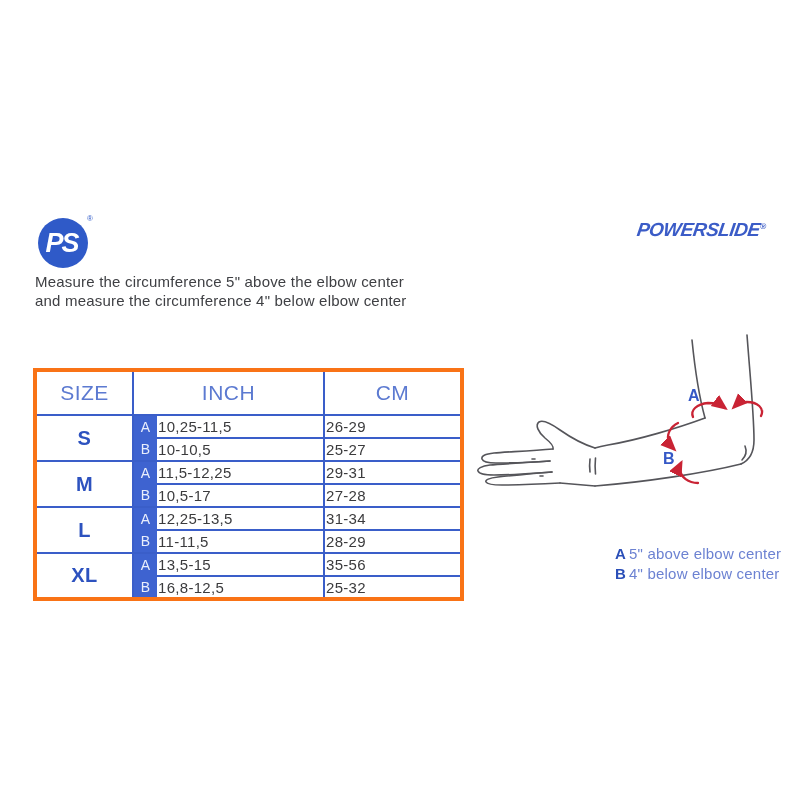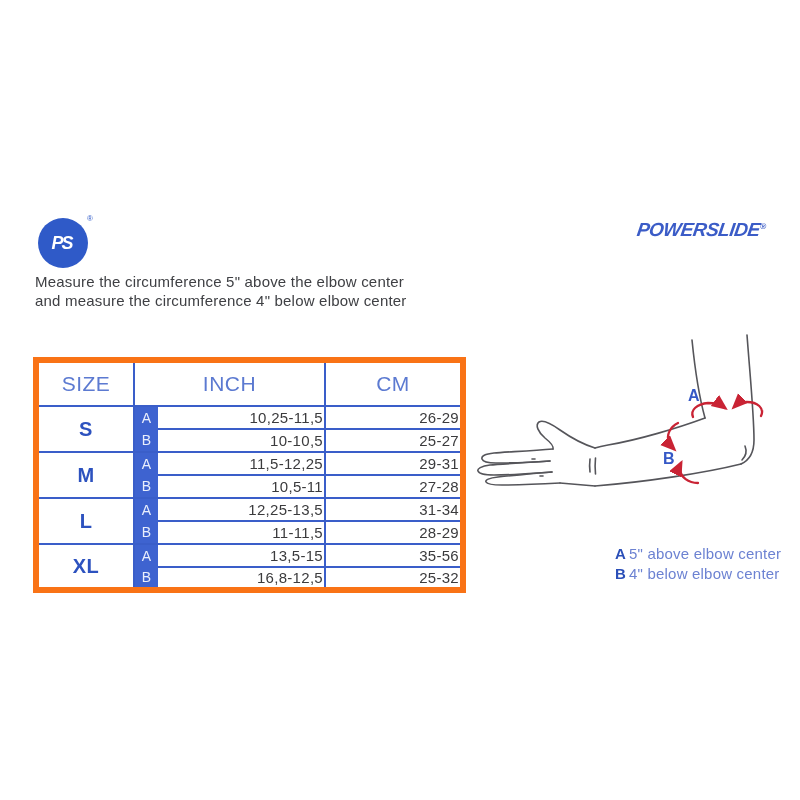--- a/index.html
+++ b/index.html
@@ -5,21 +5,21 @@
   html,body{margin:0;padding:0;background:#ffffff;}
   .canvas{
     position:relative;width:800px;height:800px;background:#ffffff;
     font-family:"Liberation Sans",sans-serif;overflow:hidden;
   }
 
   
   .ps-logo{
     position:absolute;left:38px;top:218px;width:50px;height:50px;
     background:#2f5ac8;border-radius:50%;color:#ffffff;
-    font-weight:bold;font-style:italic;font-size:18px;letter-spacing:-2px;
+    font-weight:bold;font-style:italic;font-size:27px;letter-spacing:-2px;
     display:flex;align-items:center;justify-content:center;padding-right:3px;box-sizing:border-box;
   }
   .ps-reg{position:absolute;left:87px;top:214px;font-size:8px;color:#2f5ac8;}
   .title-block{position:absolute;left:97px;top:216px;line-height:23px;}
   .title-line1{font-size:20px;letter-spacing:0.3px;}
   .t-bold{color:#2d52bf;font-weight:bold;}
   .t-light{color:#8292d8;margin-left:6px;}
   .title-line2{font-size:20px;color:#4f6ac9;}
   .powerslide{
     position:absolute;left:637px;top:219px;font-size:19px;font-weight:bold;font-style:italic;
@@ -28,42 +28,42 @@
   .powerslide .reg{font-size:8px;vertical-align:super;font-style:normal;}
 
   
   .measure{
     position:absolute;left:35px;top:273px;margin:0;
     font-size:15px;color:#3f4044;line-height:18.5px;letter-spacing:0.2px;
   }
 
   
   .size-table{
-    position:absolute;left:33px;top:357px;width:427px;
+    position:absolute;left:33px;top:368px;width:427px;
     border-collapse:collapse;table-layout:fixed;
-    border:6px solid #f97316;
+    border:4px solid #f97316;
   }
   .size-table th{
     height:40px;font-weight:normal;font-size:21px;color:#5c7ad1;
     border-bottom:2px solid #3a5ec9;letter-spacing:0.5px;
   }
   .size-table tbody tr{height:23px;}
   th.col-size,td.size-cell{border-right:2px solid #3a5ec9;}
   th.col-inch{border-right:2px solid #3a5ec9;text-align:center;}
   td.cm{border-left:2px solid #3a5ec9;}
   tr.group-start td{border-top:2px solid #3a5ec9;}
   tr.sub-row td.val{border-top:2px solid #3a5ec9;}
   td.size-cell{
     text-align:center;font-weight:bold;font-size:20px;color:#2d52bf;letter-spacing:0.5px;
   }
   td.ab-cell{
     background:#3e63d0;color:#e9eefc;text-align:center;font-size:14px;
   }
   td.val{
-    text-align:right;font-size:15px;color:#3b3b3d;letter-spacing:0.3px;
+    text-align:left;font-size:15px;color:#3b3b3d;letter-spacing:0.3px;
   }
 
   
   .arm-svg{position:absolute;left:460px;top:300px;}
   .legend{
     position:absolute;left:615px;top:544px;font-size:15px;line-height:19.5px;
     color:#6c82d2;letter-spacing:0.2px;white-space:nowrap;
   }
   .legend b{color:#2b4fb8;font-weight:bold;margin-right:3px;}
 </style>
@@ -114,21 +114,21 @@
       </tr>
 
       <tr class="group-start">
         <td class="size-cell" rowspan="2">M</td>
         <td class="ab-cell">A</td>
         <td class="val inch">11,5-12,25</td>
         <td class="val cm">29-31</td>
       </tr>
       <tr class="sub-row">
         <td class="ab-cell">B</td>
-        <td class="val inch">10,5-11</td>
+        <td class="val inch">10,5-17</td>
         <td class="val cm">27-28</td>
       </tr>
 
       <tr class="group-start">
         <td class="size-cell" rowspan="2">L</td>
         <td class="ab-cell">A</td>
         <td class="val inch">12,25-13,5</td>
         <td class="val cm">31-34</td>
       </tr>
       <tr class="sub-row">

